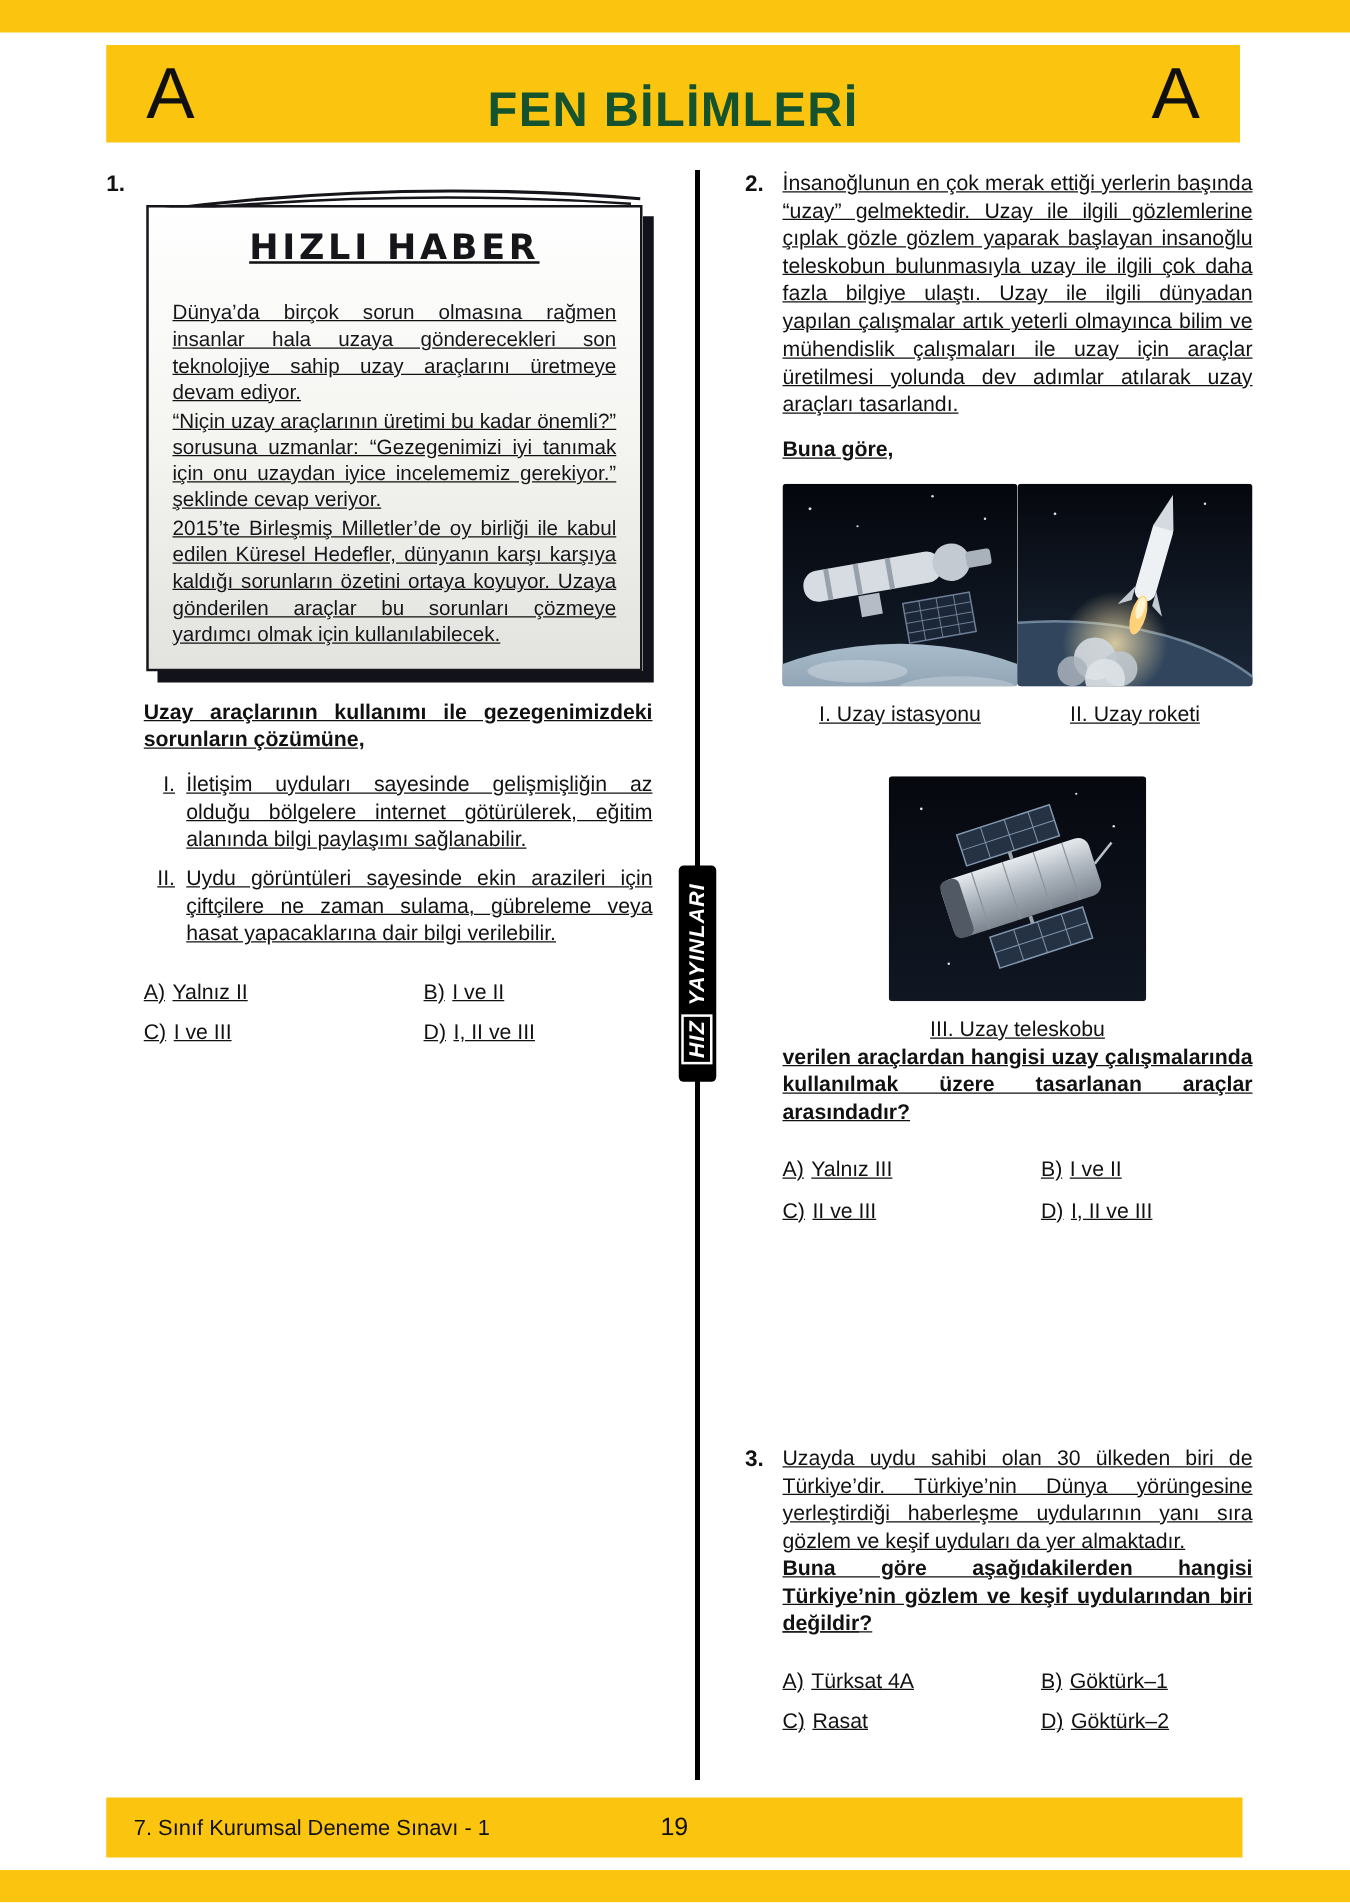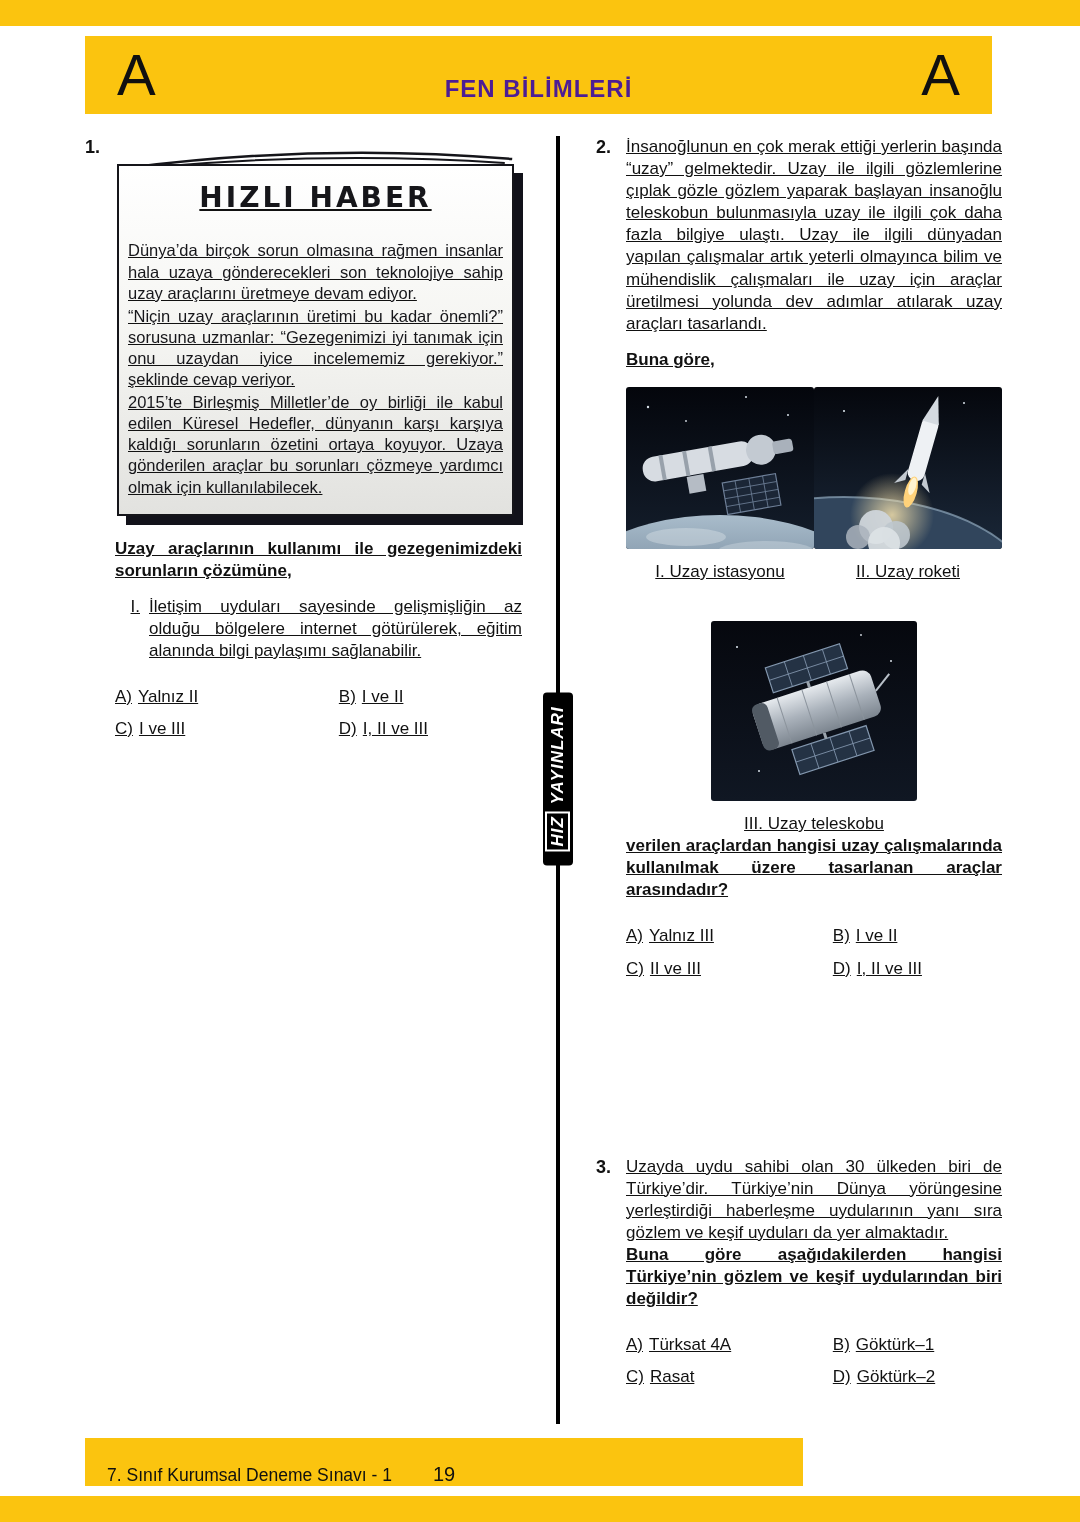--- a/index.html
+++ b/index.html
@@ -12,40 +12,40 @@
   .strip { position:absolute; left:0; width:1080px; height:26px; background:var(--accent,#FBC40F); }
   .strip.top { top:0; }
   .strip.bottom { bottom:0; }
 
   .header-bar {
     position:absolute; top:36px; left:85px; width:907px; height:78px;
     background:var(--accent,#FBC40F);
     display:flex; align-items:center; justify-content:space-between; padding:0 32px;
   }
   .booklet-letter { font-size:58px; font-weight:400; line-height:1; color:#101010; }
-  .page-title { font-size:24px; font-weight:700; letter-spacing:1px; color:#4c1d95;margin-top:28px; }
+  .page-title { font-size:39px; font-weight:700; letter-spacing:1px; color:#14532d;margin-top:28px; }
 
   .content { position:absolute; top:136px; left:85px; width:907px; display:flex; }
   .col-left { width:437px; flex:none; }
   .divider { width:4px; background:#000; height:1288px; margin-left:34px; position:relative; flex:none; }
   .col-right { flex:1; margin-left:36px; }
 
   .question { display:flex; }
   .qnum { width:30px; flex:none; font-weight:700; font-size:18px; line-height:1.3; }
   .qbody { flex:1; font-size:17px; line-height:1.3; text-align:justify;text-decoration:underline; }
   .stem { font-weight:700; text-align:justify; }
 
   
   .clipping-wrap { position:relative; margin:28px 8px 22px 2px; }
   .page-curls { position:absolute; top:-13px; left:8px; width:98%; height:18px; }
   .clipping {
     position:relative; border:2px solid #15151a;
     background:linear-gradient(180deg,#ffffff 0%,#f5f5f2 48%,#e2e2df 100%);
     box-shadow:9px 9px 0 #12121a;
-    padding:12px 9px 16px;
+    padding:12px 19px 16px;
   }
   .clipping-title {
     text-align:center; font-size:28px; font-weight:600; letter-spacing:3px;
     margin:2px 0 10px; font-family:"DejaVu Sans", sans-serif; color:#16161a;
   }
   .clipping p { text-align:justify; font-size:16.5px; line-height:1.28; color:#16161a;margin-top:24px; }
   .clipping p + p { margin-top:2px; }
 
   .items { margin-top:14px; display:flex; flex-direction:column; gap:9px; }
   .item { display:flex; }
@@ -62,22 +62,22 @@
   .figure-caption { margin-top:12px; font-size:17px; text-align:center; }
   .figure-single { width:206px; margin:38px auto 0; text-align:center; }
 
   .lead-in { font-weight:700; margin-top:14px; text-align:left; }
   .underline { text-decoration:underline; }
 
   .q2 { }
   .q3 { margin-top:176px; }
 
   .footer-bar {
-    position:absolute; top:1438px; left:85px; width:718px; height:48px;
-    background:var(--accent,#FBC40F); display:flex; align-items:flex-end;
+    position:absolute; top:1438px; left:85px; width:909px; height:48px;
+    background:var(--accent,#FBC40F); display:flex; align-items:center;
   }
   .exam-name { margin-left:22px; font-size:17.5px; color:#101010; }
   .page-number { position:absolute; left:50%; transform:translateX(-50%); font-size:20px; font-weight:400; color:#101010; }
 
   .publisher-logo {
     position:absolute; top:556px; left:50%;
     transform:translateX(-50%) rotate(180deg);
     writing-mode:vertical-rl;
     background:#000; color:#fff; padding:14px 5px; border-radius:4px;
     font-style:italic; font-weight:700; font-size:17px; letter-spacing:1px;
@@ -118,20 +118,24 @@
               <p>2015’te Birleşmiş Milletler’de oy birliği ile kabul edilen Küresel Hedefler, dünyanın karşı karşıya kaldığı sorunların özetini ortaya koyuyor. Uzaya gönderilen araçlar bu sorunları çözmeye yardımcı olmak için kullanılabilecek.</p>
             </div>
           </div>
 
           <p class="stem">Uzay araçlarının kullanımı ile gezegenimizdeki sorunların çözümüne,</p>
 
           <div class="items">
             <div class="item">
               <span class="item-numeral">I.</span>
               <span class="item-text">İletişim uyduları sayesinde gelişmişliğin az olduğu bölgelere internet götürülerek, eğitim alanında bilgi paylaşımı sağlanabilir.</span>
+            </div>
+            <div class="item">
+              <span class="item-numeral">II.</span>
+              <span class="item-text">Uydu görüntüleri sayesinde ekin arazileri için çiftçilere ne zaman sulama, gübreleme veya hasat yapacaklarına dair bilgi verilebilir.</span>
             </div>
           </div>
 
 
           <div class="options">
             <div class="option">
               <span class="option-label">A)</span>
               <span class="option-text">Yalnız II</span>
             </div>
             <div class="option">

